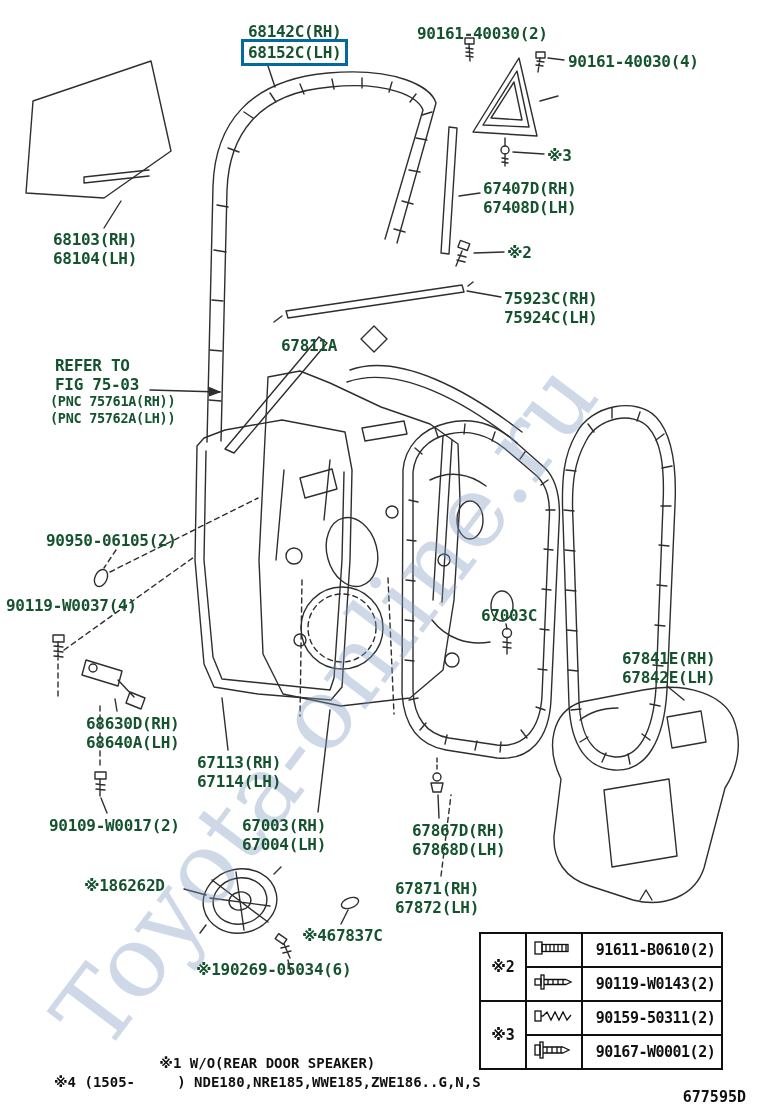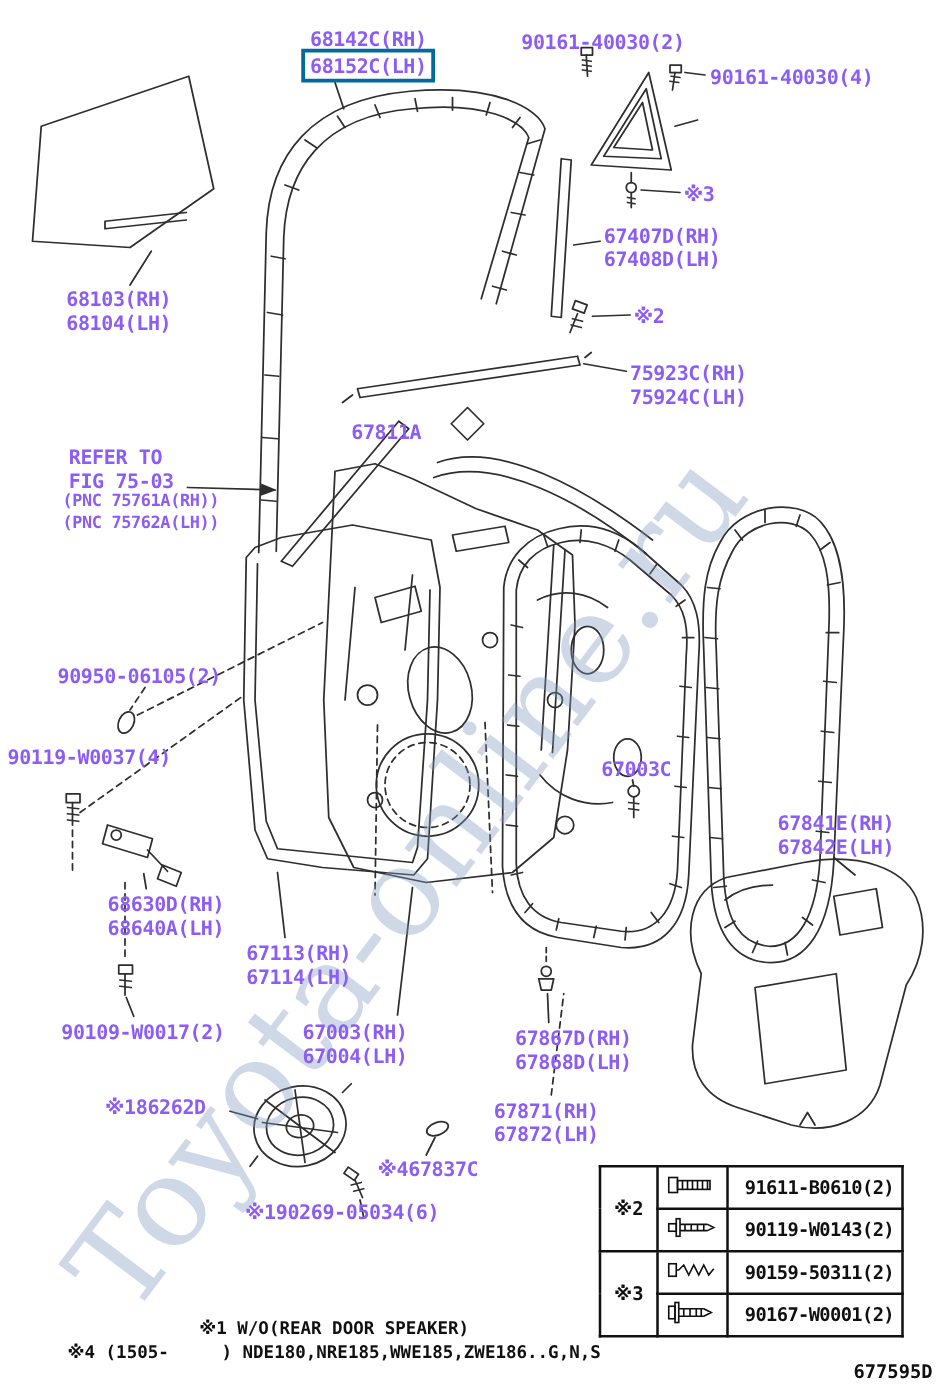--- a/index.html
+++ b/index.html
@@ -8,21 +8,21 @@
   .canvas { position:relative; width:760px; height:1112px; background:#fff; overflow:hidden; }
   .art { position:absolute; left:0; top:0; }
   .watermark {
     position:absolute; left:30px; top:1000px;
     transform:rotate(-53deg); transform-origin:0 0;
     font-family:"DejaVu Serif",serif; font-size:100px; font-weight:400;
     color:#7f9bc0; opacity:0.38; white-space:nowrap; pointer-events:none;
   }
   .label {
     position:absolute; font-weight:bold; font-size:16px; line-height:19px;
-    color:#8b5cf6; white-space:pre-line; letter-spacing:-0.3px;
+    color:#14532d; white-space:pre-line; letter-spacing:-0.3px;
   }
   .label.sm { font-size:13.5px; line-height:17px; }
   .label.boxed { border:3px solid #0369a1; padding:1px 4px; }
   .fastener-table { position:absolute; left:479px; top:932px; border-collapse:collapse; background:#fff; }
   .fastener-table td { border:2px solid #101010; font-weight:bold; font-size:15px; color:#101010; text-align:center; height:34px; }
   .ref-cell  { width:46px; }
   .icon-cell { width:56px; }
   .part-cell { width:140px; text-align:left; padding-left:7px; letter-spacing:-0.5px; }
   .footnotes { position:absolute; left:54px; top:1054px; font-weight:bold; font-size:14px; line-height:19px; color:#101010;text-align:center; }
   .footnotes div { white-space:pre; }

